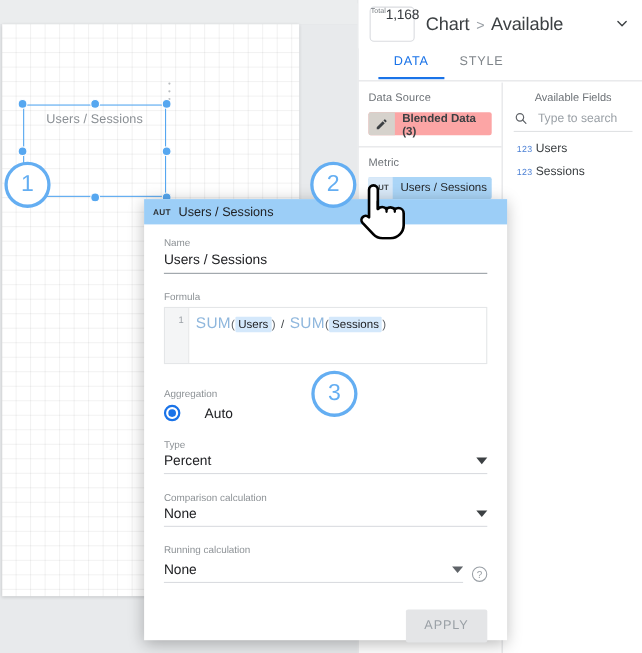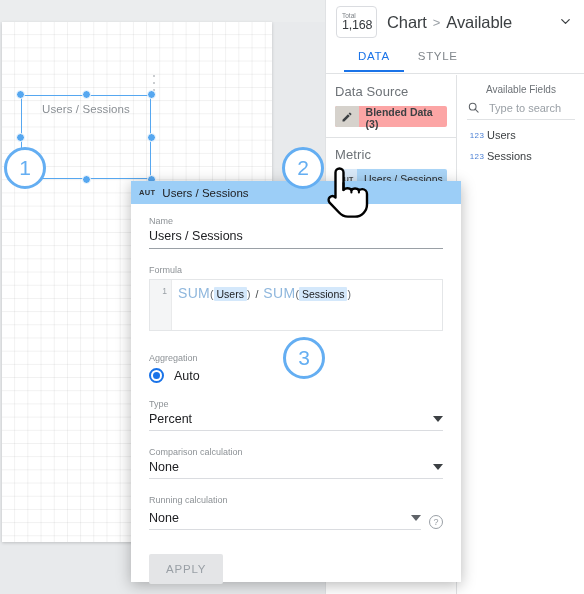--- a/index.html
+++ b/index.html
@@ -49,40 +49,40 @@
   .badge.b1{left:4px;top:147px;width:42px;height:42px;background:#ffffff;}
   .badge.b2{left:282px;top:147px;width:42px;height:42px;background:#ffffff;}
   .badge.b3{left:283px;top:337px;width:42px;height:42px;background:#ffffff;}
 
   
   .panel{position:absolute;left:325px;top:0;width:259px;height:594px;background:#ffffff;
          border-left:1px solid #e0e2e4;box-sizing:border-box;}
   .panel-head{position:absolute;left:0;top:0;width:259px;height:44px;background:#fff;
               display:flex;align-items:center;padding:0 10px;box-sizing:border-box;}
   .total-chip{width:41px;height:32px;border:1px solid #dadce0;border-radius:4px;
-              display:flex;flex-direction:column;justify-content:center;padding-left:5px;
+              display:flex;flex-direction:row;justify-content:center;padding-left:5px;
               box-sizing:border-box;background:#fff;}
   .total-chip .t-lab{font-size:6.5px;color:#7a7f84;line-height:7px;}
   .total-chip .t-val{font-size:12.5px;color:#35393d;line-height:13px;letter-spacing:-.2px;}
   .bc{margin-left:10px;font-size:16.5px;color:#3c4043;letter-spacing:-.1px;
       display:flex;align-items:center;gap:6px;}
   .bc .sep{color:#9aa0a6;font-size:13px;}
   .chev{position:absolute;right:12px;top:14px;width:15px;height:15px;}
 
   .tabs{position:absolute;left:0;top:44px;width:259px;height:30px;border-bottom:1px solid #e0e2e4;
         display:flex;align-items:flex-start;padding-left:18px;box-sizing:border-box;}
   .tab{font-size:11.5px;letter-spacing:.7px;padding:6px 14px 8px;color:#80868b;cursor:pointer;}
   .tab.active{color:#1a73e8;border-bottom:2.5px solid #1a73e8;}
 
   .cols{position:absolute;left:0;top:75px;width:259px;height:519px;display:flex;}
   .col-l{width:131px;border-right:1px solid #e0e2e4;box-sizing:border-box;}
   .col-r{width:128px;box-sizing:border-box;text-align:center;}
 
   .sect{padding:9px 9px 10px 9px;border-bottom:1px solid #e0e2e4;}
-  .sect-title{font-size:13px;color:#6d7277;margin-bottom:7px;letter-spacing:.1px;}
+  .sect-title{font-size:10px;color:#6d7277;margin-bottom:7px;letter-spacing:.1px;}
   .ds-chip{height:21px;background:#fca5a5;border-radius:2px;display:flex;align-items:flex-start;font-weight:bold;}
   .ds-icon{width:24px;height:21px;background:#d6d2cc;border-radius:2px 0 0 2px;
            display:flex;align-items:center;justify-content:center;}
   .ds-name{font-size:10.5px;color:#3c4043;padding-left:7px;}
   .metric-chip{height:20px;background:#aad5f7;border-radius:2px;display:flex;align-items:center;}
   .metric-icon{width:22px;height:20px;background:#d9e9f8;display:flex;align-items:center;
                justify-content:center;font-size:7px;font-weight:bold;color:#3c4043;letter-spacing:.2px;}
   .metric-name{font-size:10.5px;color:#25282b;padding-left:7px;}
   .metric-blank{height:20px;background:#93caf6;border-radius:2px;margin-top:4px;}
 
@@ -112,36 +112,36 @@
   .fcode .fn{color:#8fb7dd;font-size:14px;letter-spacing:.3px;}
   .fcode .par{color:#5f6368;}
   .fcode .tok{background:#d4e8fb;padding:1px 3px;border-radius:1px;color:#202124;font-size:10.5px;}
   .fcode .op{color:#3c4043;padding:0 5px;}
 
   .agg{margin-top:22px;}
   .radio-row{display:flex;align-items:center;margin-top:5px;}
   .radio{width:15px;height:15px;border-radius:50%;border:2px solid #1a73e8;box-sizing:border-box;
          display:flex;align-items:center;justify-content:center;}
   .radio i{width:7px;height:7px;border-radius:50%;background:#1a73e8;display:block;}
-  .radio-lab{font-size:12.5px;color:#202124;padding-left:10px;}
+  .radio-lab{font-size:12.5px;color:#202124;padding-left:22px;}
 
   .sel-group{margin-top:16px;}
   .sel-row{display:flex;align-items:flex-end;justify-content:space-between;
            border-bottom:1px solid #dadce0;padding-bottom:4px;margin-top:3px;}
   .sel-val{font-size:12.5px;color:#202124;}
   .caret{width:0;height:0;border-left:5px solid transparent;border-right:5px solid transparent;
          border-top:6px solid #3c4043;margin-bottom:4px;}
   .caret.light{border-top-color:#5f6368;}
   .help{width:14px;height:14px;border-radius:50%;border:1.2px solid #9aa0a6;color:#9aa0a6;
         font-size:9px;display:flex;align-items:center;justify-content:center;margin-left:8px;
         margin-bottom:1px;box-sizing:border-box;}
   .run-row{display:flex;align-items:flex-end;}
   .run-row .sel-row{flex:1;}
 
-  .apply-wrap{display:flex;margin-top:24px;}
+  .apply-wrap{display:flex;justify-content:flex-end;margin-top:24px;}
   .apply{background:#e4e5e7;color:#9aa0a6;font-size:11.5px;letter-spacing:.8px;
          padding:9px 17px;border:none;border-radius:2px;font-family:"Liberation Sans",sans-serif;}
 
   
   .cursor{position:absolute;left:326px;top:166px;width:46px;height:52px;pointer-events:none;}
 </style>
 </head>
 <body>
 
 <div id="app">

